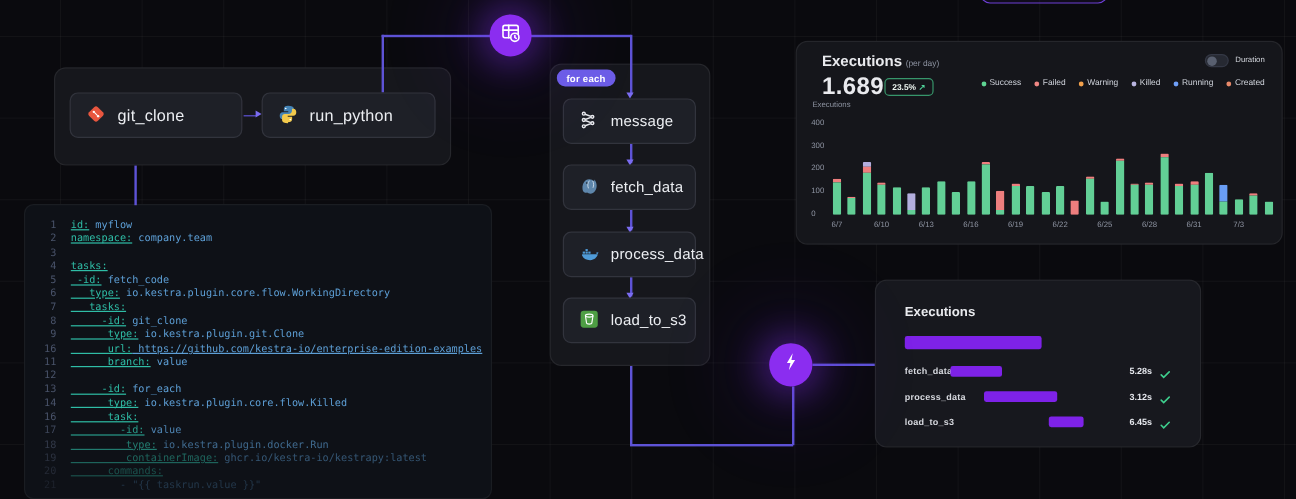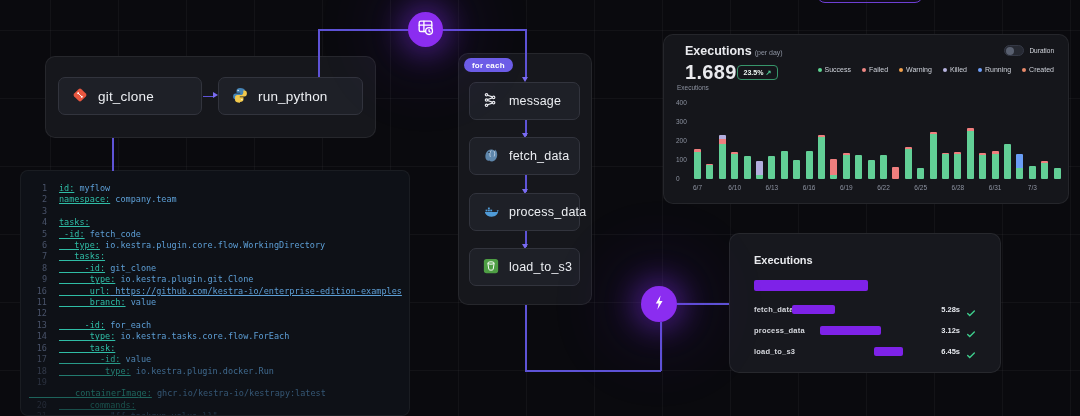--- a/index.html
+++ b/index.html
@@ -231,25 +231,25 @@
       <div class="cl" style="opacity: 1;"><span class="ln">4</span><span><span class="key">tasks:</span><span class="val"></span></span></div>
       <div class="cl" style="opacity: 1;"><span class="ln">5</span><span><span class="key"> -id:</span><span class="val"> fetch_code</span></span></div>
       <div class="cl" style="opacity: 1;"><span class="ln">6</span><span><span class="key">   type:</span><span class="val"> io.kestra.plugin.core.flow.WorkingDirectory</span></span></div>
       <div class="cl" style="opacity: 1;"><span class="ln">7</span><span><span class="key">   tasks:</span><span class="val"></span></span></div>
       <div class="cl" style="opacity: 1;"><span class="ln">8</span><span><span class="key">     -id:</span><span class="val"> git_clone</span></span></div>
       <div class="cl" style="opacity: 1;"><span class="ln">9</span><span><span class="key">      type:</span><span class="val"> io.kestra.plugin.git.Clone</span></span></div>
       <div class="cl" style="opacity: 1;"><span class="ln">16</span><span><span class="key">      url:</span><span class="lnk"> https://github.com/kestra-io/enterprise-edition-examples</span></span></div>
       <div class="cl" style="opacity: 1;"><span class="ln">11</span><span><span class="key">      branch:</span><span class="val"> value</span></span></div>
       <div class="cl" style="opacity: 1;"><span class="ln">12</span><span><span class="val"></span></span></div>
       <div class="cl" style="opacity: 1;"><span class="ln">13</span><span><span class="key">     -id:</span><span class="val"> for_each</span></span></div>
-      <div class="cl" style="opacity: 1;"><span class="ln">14</span><span><span class="key">      type:</span><span class="val"> io.kestra.tasks.core.flow.ForEach</span></span></div>
+      <div class="cl" style="opacity: 1;"><span class="ln">14</span><span><span class="key">      type:</span><span class="val"> io.kestra.plugin.core.flow.Killed</span></span></div>
       <div class="cl" style="opacity: 1;"><span class="ln">16</span><span><span class="key">      task:</span><span class="val"></span></span></div>
       <div class="cl" style="opacity: 0.8;"><span class="ln">17</span><span><span class="key">        -id:</span><span class="val"> value</span></span></div>
       <div class="cl" style="opacity: 0.62;"><span class="ln">18</span><span><span class="key">         type:</span><span class="val"> io.kestra.plugin.docker.Run</span></span></div>
-      <div class="cl" style="opacity: 0.48; flex-direction: column;"><span class="ln">19</span><span><span class="key">         containerImage:</span><span class="val"> ghcr.io/kestra-io/kestrapy:latest</span></span></div>
+      <div class="cl" style="opacity: 0.48;"><span class="ln">19</span><span><span class="key">         containerImage:</span><span class="val"> ghcr.io/kestra-io/kestrapy:latest</span></span></div>
       <div class="cl" style="opacity: 0.36;"><span class="ln">20</span><span><span class="key">      commands:</span><span class="val"></span></span></div>
       <div class="cl" style="opacity: 0.26;"><span class="ln">21</span><span><span class="val">        - "{{ taskrun.value }}"</span></span></div>
     </div>
 </div>
 
 <div class="panel chart">
   <div class="title-row">
     <span>Executions</span><span class="sub">(per day)</span>
   </div>
   <div class="toggle-row">

